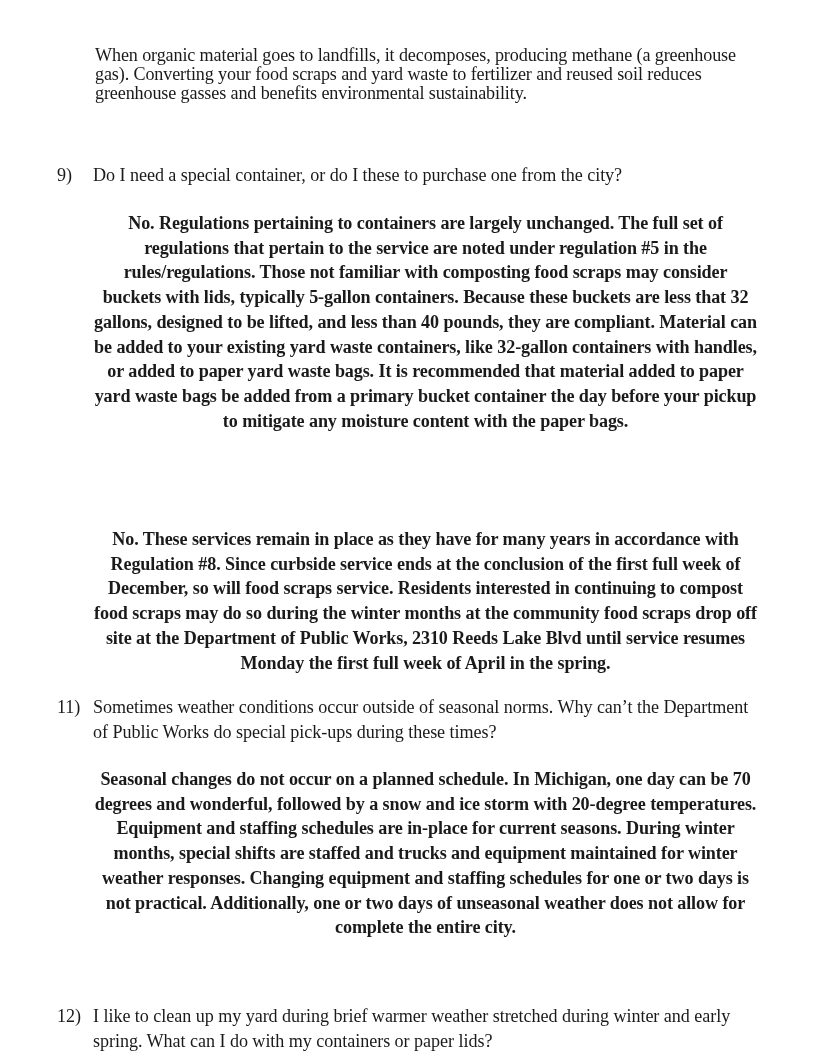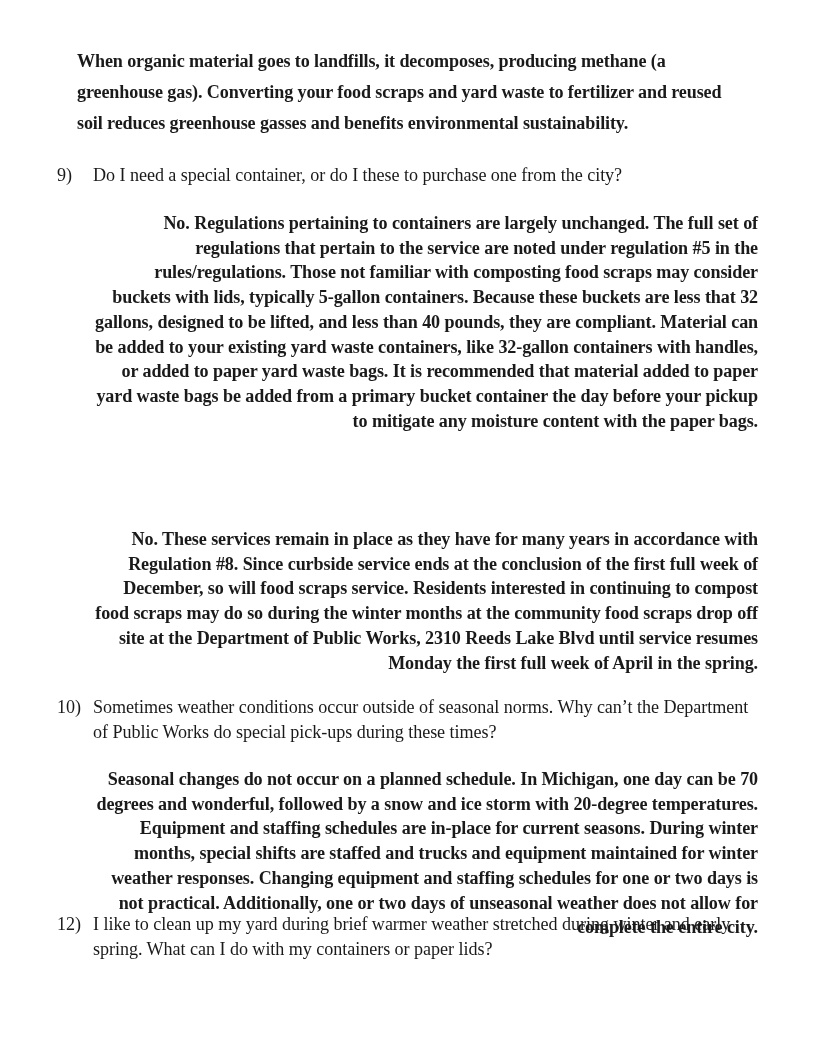--- a/index.html
+++ b/index.html
@@ -24,21 +24,21 @@
     padding: 0;
   }
   .answer {
     position: absolute;
     left: 93px;
     width: 665px;
     font-weight: bold;
     font-size: 18.1px;
     line-height: 24.7px;
     letter-spacing: -0.12px;
-    text-align: right;
+    text-align: center;
     word-spacing: 0.1px;
   }
   
   .question {
     position: absolute;
     left: 57px;
     width: 700px;
     font-weight: normal;
     font-size: 18.1px;
     line-height: 24.7px;
@@ -54,25 +54,25 @@
   }
   .q-marker.wide {
     width: 36px;
   }
   .q-text {
     flex: 1 1 auto;
     display: block;
   }
   .intro {
     position: absolute;
-    left: 77px;
+    left: 95px;
     width: 660px;
-    font-weight: bold;
+    font-weight: normal;
     font-size: 18.1px;
-    line-height: 31px;
+    line-height: 19px;
     letter-spacing: -0.12px;
   }
 </style>
 </head>
 <body>
 
 <div class="page">
 
   <div class="intro" style="top:46px;">When organic material goes to landfills, it decomposes, producing methane (a greenhouse gas). Converting your food scraps and yard waste to fertilizer and reused soil reduces greenhouse gasses and benefits environmental sustainability.</div>
 
@@ -80,24 +80,24 @@
     <span class="q-marker">9)</span>
     <span class="q-text">Do I need a special container, or do I these to purchase one from the city?</span>
   </div>
 
   <div class="answer" style="top:211px;">No. Regulations pertaining to containers are largely unchanged.  The full set of regulations that pertain to the service are noted under regulation #5 in the rules/regulations.  Those not familiar with composting food scraps may consider buckets with lids, typically 5-gallon containers. Because these buckets are less that 32 gallons, designed to be lifted, and less than 40 pounds, they are compliant. Material can be added to your existing yard waste containers, like 32-gallon containers with handles, or added to paper yard waste bags.  It is recommended that material added to paper yard waste bags be added from a primary bucket container the day before your pickup to mitigate any moisture content with the paper bags.</div>
 
 
   <div class="answer" style="top:527px;">No.  These services remain in place as they have for many years in accordance with Regulation #8. Since curbside service ends at the conclusion of the first full week of December, so will food scraps service.  Residents interested in continuing to compost food scraps may do so during the winter months at the community food scraps drop off site at the Department of Public Works, 2310 Reeds Lake Blvd until service resumes Monday the first full week of April in the spring.</div>
 
   <div class="question" style="top:695px;">
-    <span class="q-marker wide">10)</span>
+    <span class="q-marker wide">11)</span>
     <span class="q-text">Sometimes weather conditions occur outside of seasonal norms.  Why can’t the Department of Public Works do special pick-ups during these times?</span>
   </div>
 
   <div class="answer" style="top:767px;">Seasonal changes do not occur on a planned schedule.  In Michigan, one day can be 70 degrees and wonderful, followed by a snow and ice storm with 20-degree temperatures.  Equipment and staffing schedules are in-place for current seasons. During winter months, special shifts are staffed and trucks and equipment maintained for winter weather responses.  Changing equipment and staffing schedules for one or two days is not practical. Additionally, one or two days of unseasonal weather does not allow for complete the entire city.</div>
 
-  <div class="question" style="top:912px;">
+  <div class="question" style="top:1004px;">
     <span class="q-marker wide">12)</span>
     <span class="q-text">I like to clean up my yard during brief warmer weather stretched during winter and early spring.  What can I do with my containers or paper lids?</span>
   </div>
 
 </div>
 
 </body></html>

